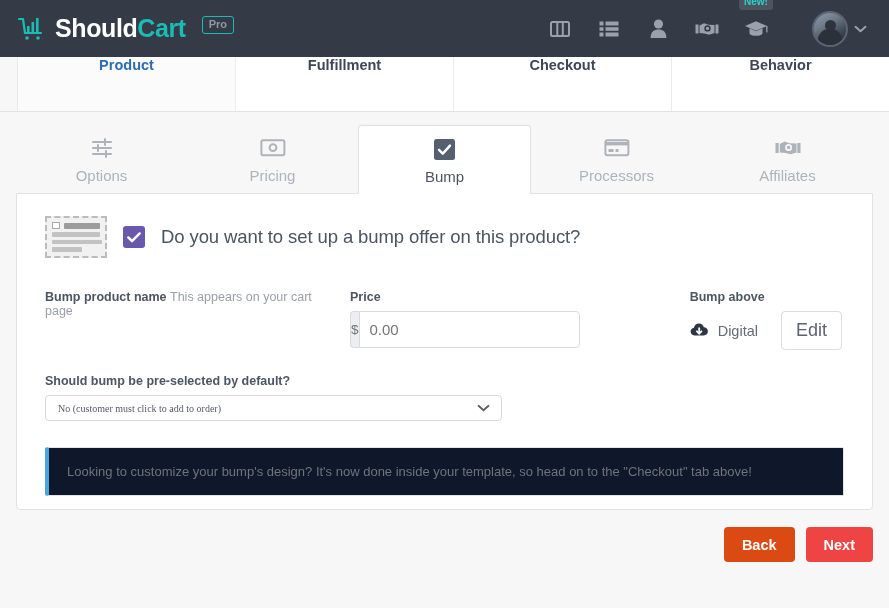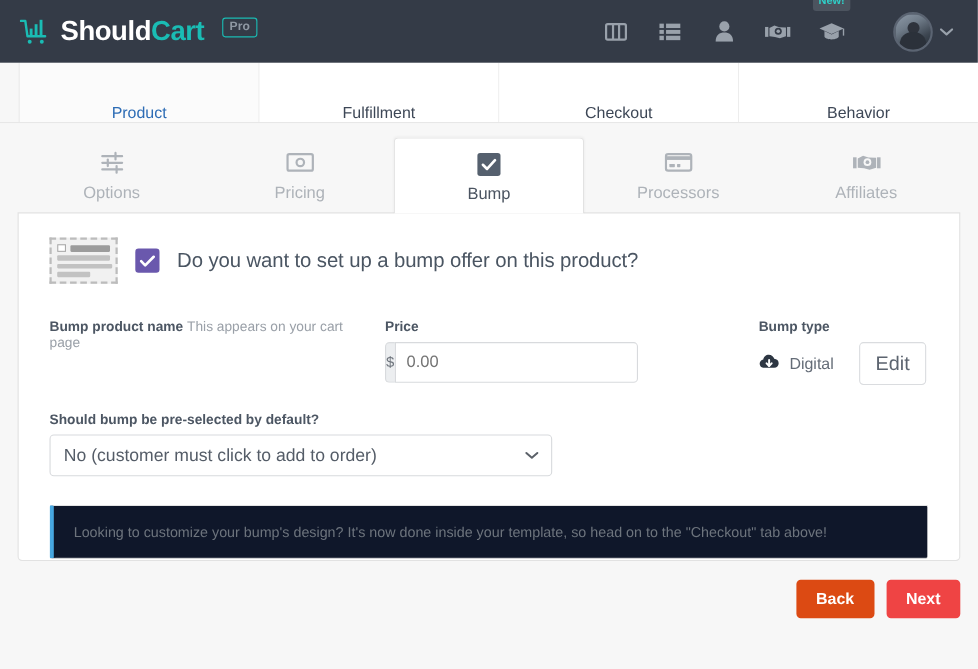--- a/index.html
+++ b/index.html
@@ -89,22 +89,22 @@
   .maintabs {
     height: 55px;
     background: #ffffff;
     border-bottom: 1px solid #e3e3e3;
     display: flex;
     align-items: stretch;
   }
   .maintabs-lead { width: 18px; background: #f7f7f7; border-right: 1px solid #e8e8e8;}
   .maintab {
     flex: 1 1 0;
-    display: flex; align-items: flex-end; justify-content: center;
-    font-size: 14.5px; font-weight: normal; color: #3d4756;
+    display: flex; align-items: flex-start; justify-content: center;
+    font-size: 14.5px; font-weight: bold; color: #3d4756;
     border-right: 1px solid #ececec;
     background: #ffffff;
   }
   .maintab.active { color: #2d6cb5; background: #fbfbfb; }
   .maintab:last-child { border-right: none; }
 
   
   .subtabs {
     display: flex;
     align-items: flex-end;
@@ -238,26 +238,26 @@
     padding: 8px 14px;
     font-size: 18px;
     color: #5c646f;
     font-family: "Liberation Sans", sans-serif;
     cursor: pointer;
   }
 
   .preselect { margin-top: 24px; }
   .select-wrap { position: relative; width: 457px; }
   .sel {
-    width: 100%; height: 38px;
+    width: 100%; height: 26px;
     border: 1px solid #d8dadd; border-radius: 4px;
     padding: 0 32px 0 12px;
-    font-size: 16px; color: #545c67;
+    font-size: 10px; color: #545c67;
     background: #fff;
-    font-family: Liberation Sans, sans-serif;
+    font-family: Liberation Serif, serif;
     appearance: none; -webkit-appearance: none;
     outline: none;
   }
   .sel-caret {
     position: absolute; right: 12px; top: 50%; transform: translateY(-50%);
     pointer-events: none; color: #5b6169; font-size: 12px; line-height: 1;
   }
 
   .callout {
     margin-top: 26px;
@@ -472,21 +472,21 @@
 
     <div class="col-price">
       <span class="fld-label">Price</span>
       <div class="price-group">
         <span class="price-prefix">$</span>
         <input class="price-input" type="text" placeholder="0.00" style="">
       </div>
     </div>
 
     <div class="col-bumptype">
-      <span class="fld-label">Bump type</span>
+      <span class="fld-label">Bump above</span>
       <div class="bt-row">
         <span class="bt-type">
           <span>
             <svg width="19" height="15" viewBox="0 0 19 15">
               <path d="M4.6 13.4 C2.2 13.4 0.6 11.7 0.6 9.6 C0.6 7.7 2 6.1 3.9 5.8 C4.2 3.3 6.3 1.4 8.9 1.4 C11.3 1.4 13.3 3.0 13.8 5.2 C16.2 5.3 17.9 6.9 17.9 9.2 C17.9 11.5 16.2 13.4 13.7 13.4 Z" fill="#2d3642"></path>
               <path d="M9.2 6.2 L9.2 11.4" stroke="#ffffff" stroke-width="1.8" stroke-linecap="round"></path>
               <path d="M6.9 9.3 L9.2 11.7 L11.5 9.3" stroke="#ffffff" stroke-width="1.8" fill="none" stroke-linecap="round" stroke-linejoin="round"></path>
             </svg>
           </span>
           <span>Digital</span>

